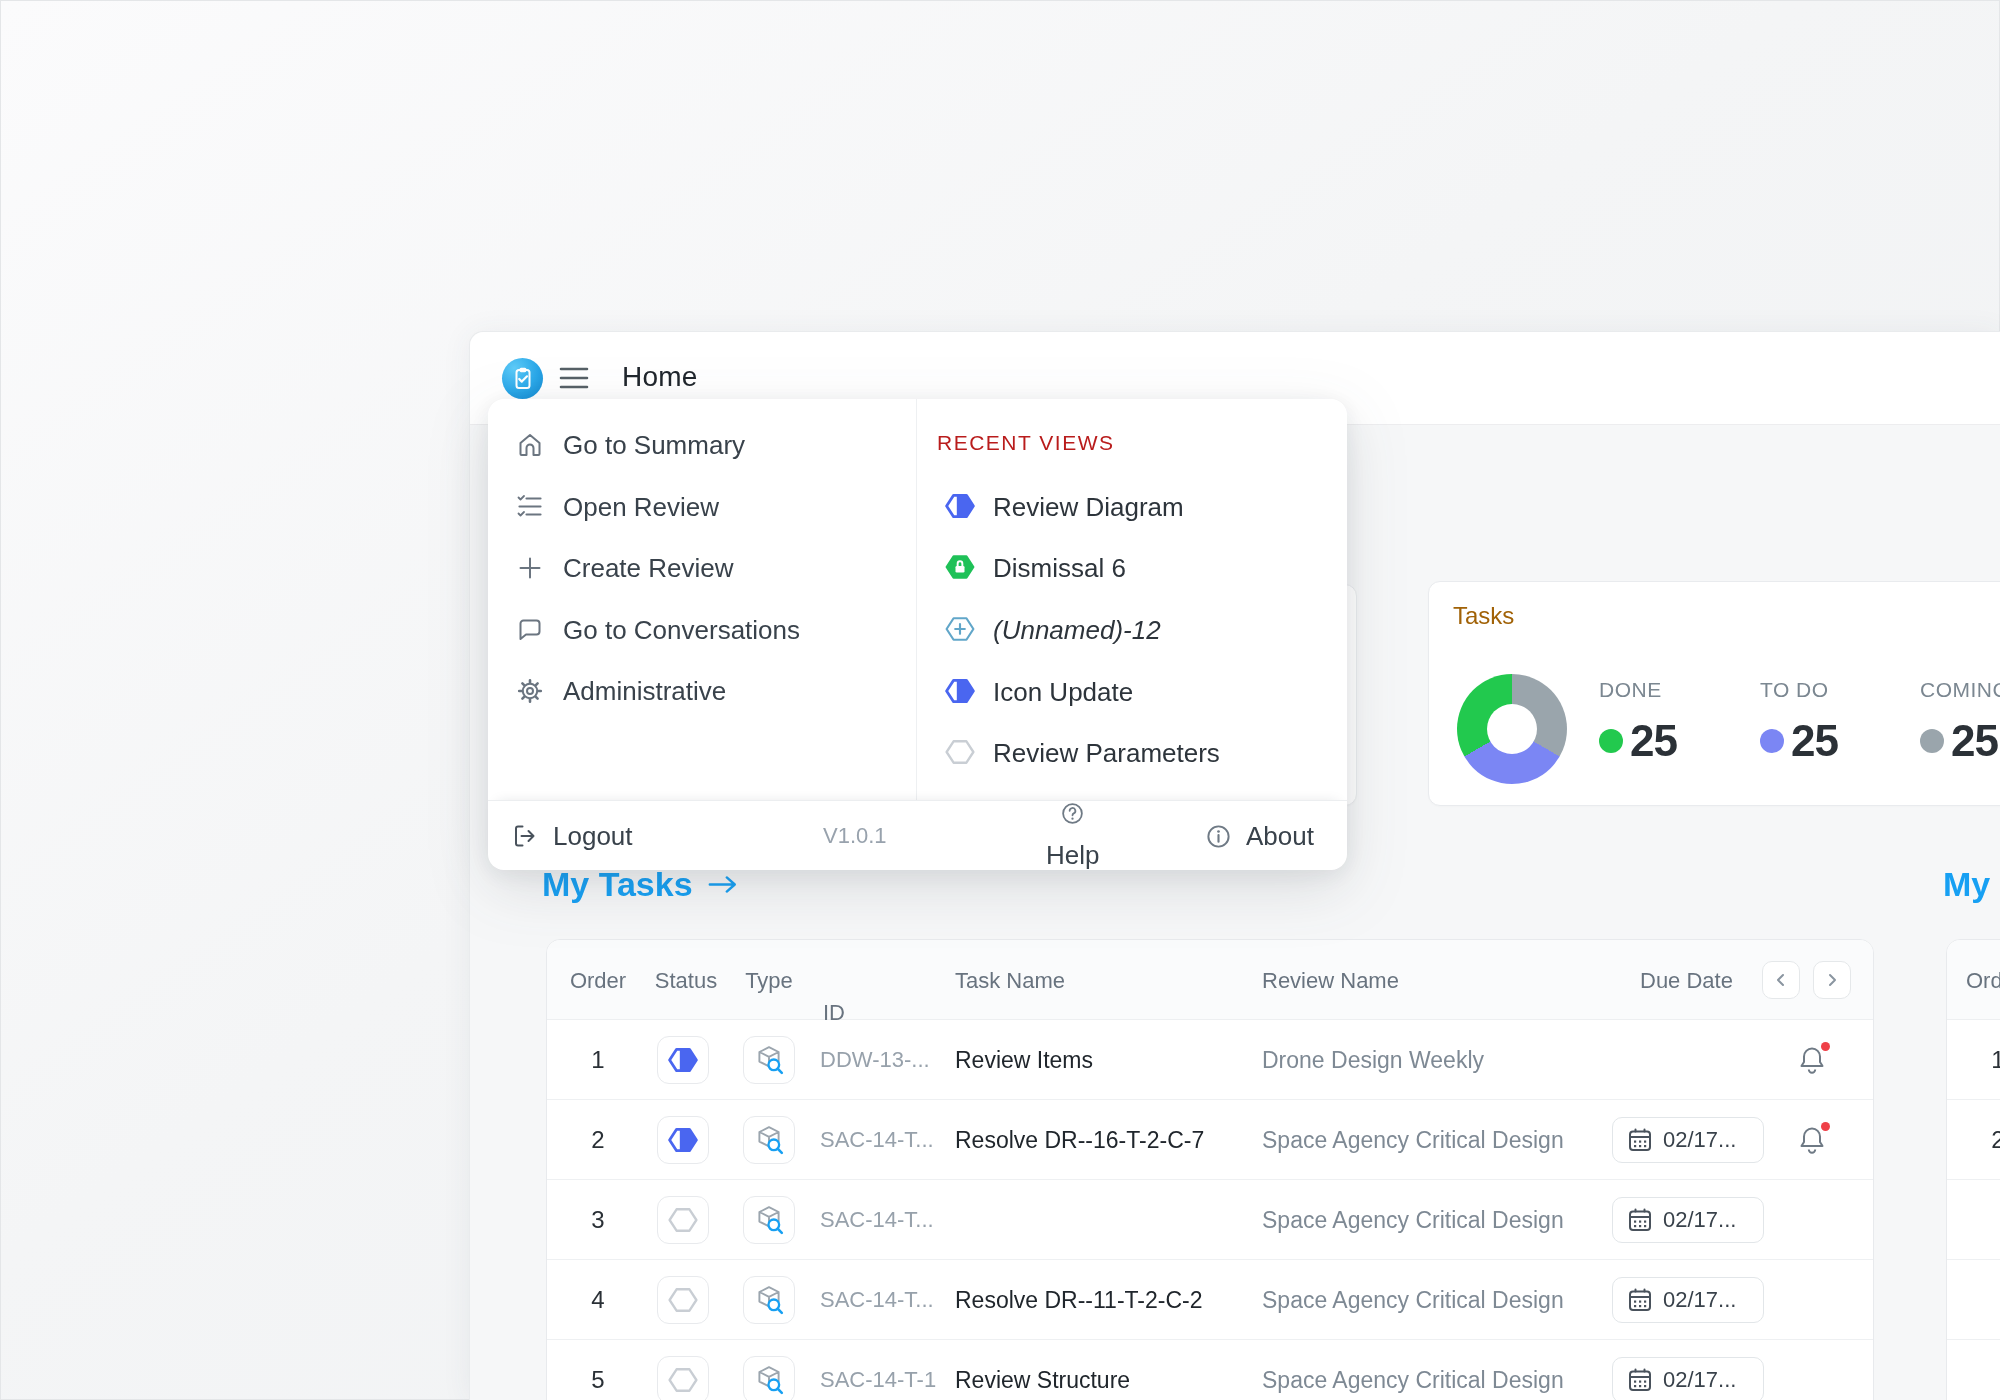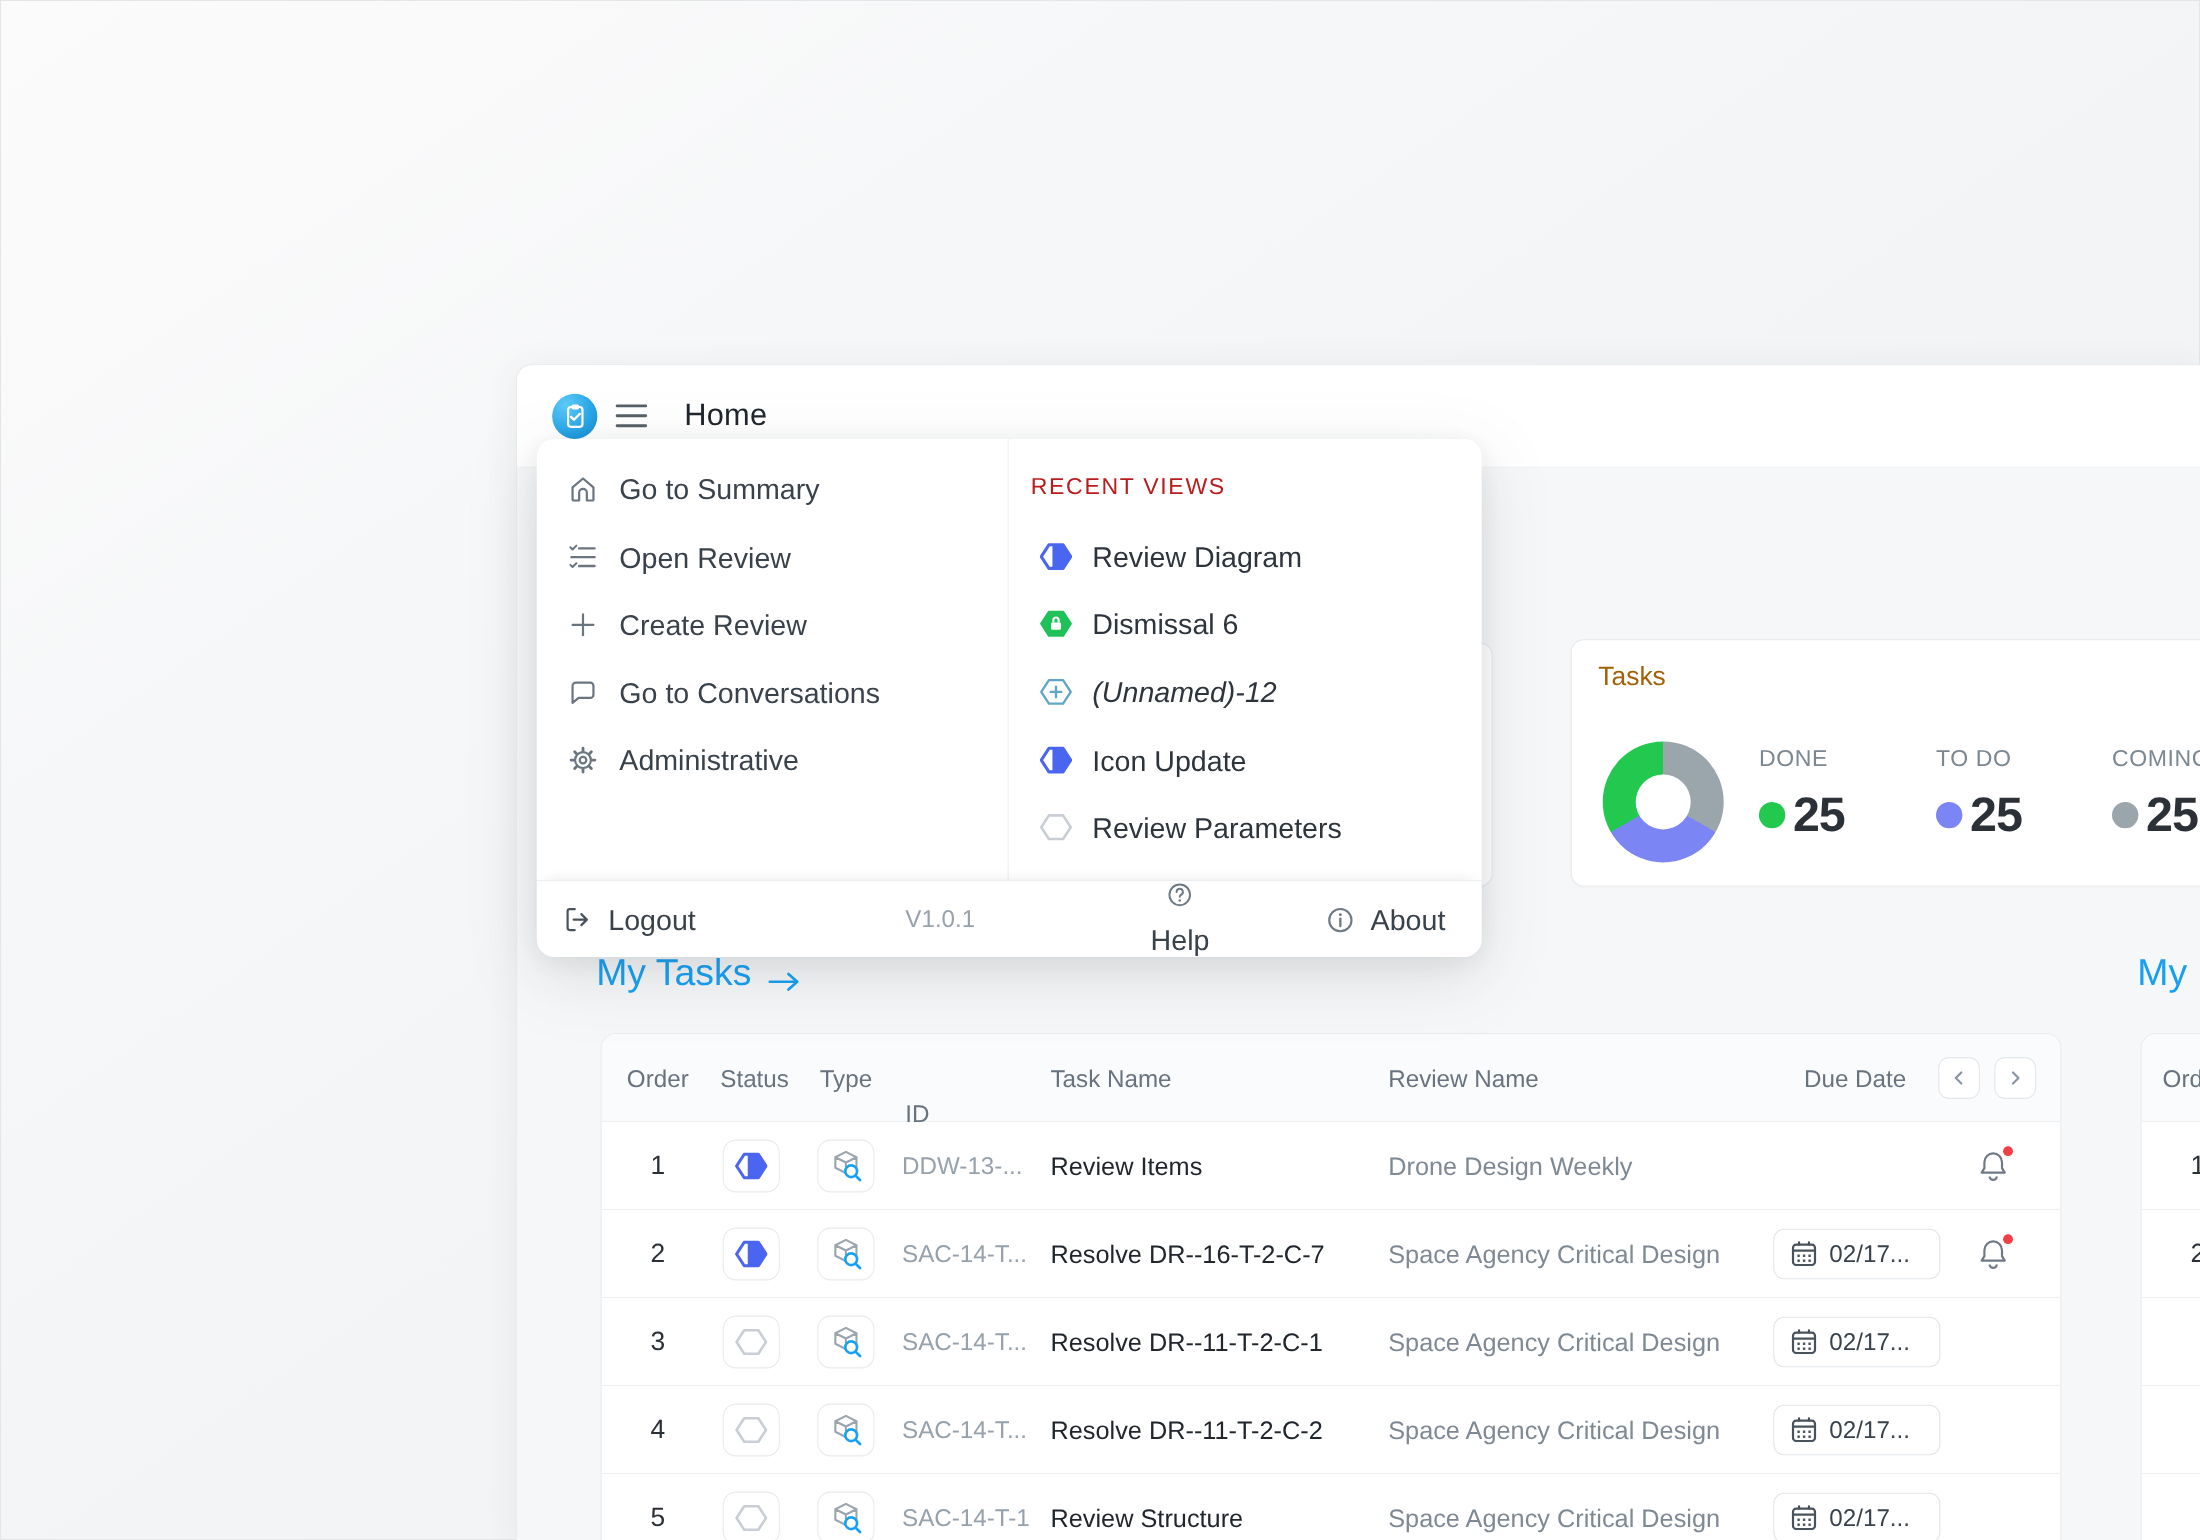--- a/index.html
+++ b/index.html
@@ -47,22 +47,22 @@
     content:""; position:absolute; left:50%; top:50%; width:50px; height:50px;
     margin:-25px 0 0 -25px; border-radius:50%; background:#fff;
   }
   .legend-item{ position:absolute; top:96px; width:170px; }
   .legend-label{ font-size:21px; color:#7b8791; letter-spacing:.5px; white-space:nowrap; }
   .legend-row{ display:flex; align-items:center; margin-top:14px; }
   .legend-dot{ width:24px; height:24px; border-radius:50%; flex:0 0 auto; }
   .legend-value{ font-size:44px; font-weight:bold; color:#2b3137; margin-left:7px; letter-spacing:-1px; }
   
   .section-heading{
-    position:absolute; display:flex; align-items:flex-end; gap:14px;
-    font-size:34px; font-weight:normal; color:#17a0f3; cursor:pointer; white-space:nowrap;
+    position:absolute; display:flex; align-items:center; gap:14px;
+    font-size:34px; font-weight:bold; color:#17a0f3; cursor:pointer; white-space:nowrap;
   }
   .heading-left{ left:72px; top:533px; }
   .heading-right{ left:1473px; top:533px; }
   
   .table-card{
     position:absolute; background:#fff; border:1px solid #e8eaed; border-radius:14px;
     overflow:hidden;
   }
   .table-left{ left:76px; top:607px; width:1328px; height:500px; }
   .table-right{ left:1476px; top:607px; width:90px; height:500px; border-radius:14px 0 0 14px; }
@@ -374,21 +374,20 @@
           <svg width="30" height="26">
               <use href="#hex-outline"></use>
             </svg>
         </div>
         <div class="icon-btn btn-type">
           <svg width="32" height="32">
               <use href="#cube-search"></use>
             </svg>
         </div>
         <div class="cell-id">SAC-14-T...</div>
-        <div class="cell-task">Resolve DR--11-T-2-C-1</div>
         <div class="cell-review">Space Agency Critical Design</div>
         <div class="due-btn">
           <svg width="26" height="26">
               <use href="#calendar"></use>
             </svg>
           <span>02/17...</span>
         </div>
       </div>
 
       <div class="trow" style="top:320px">

